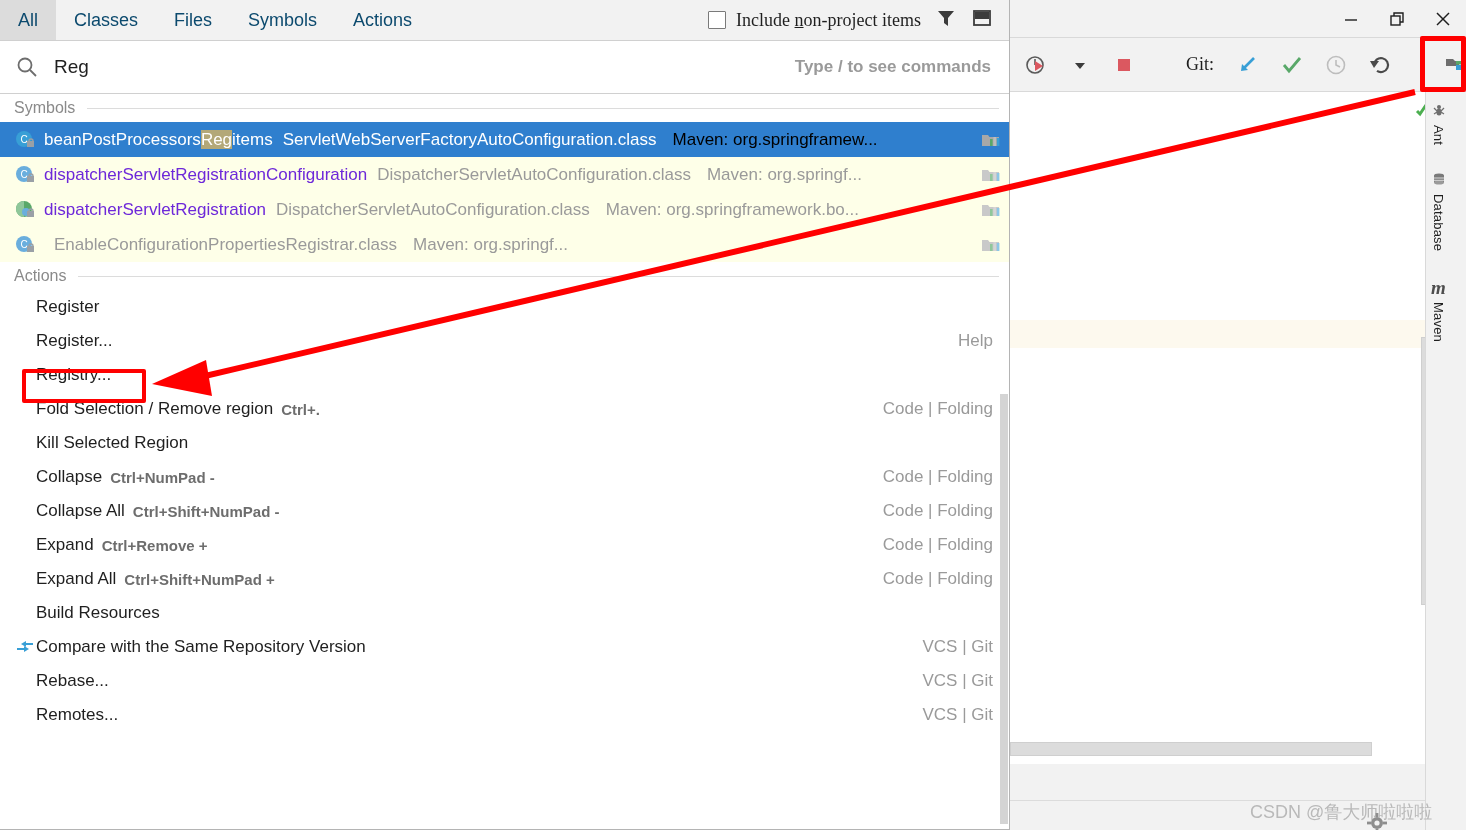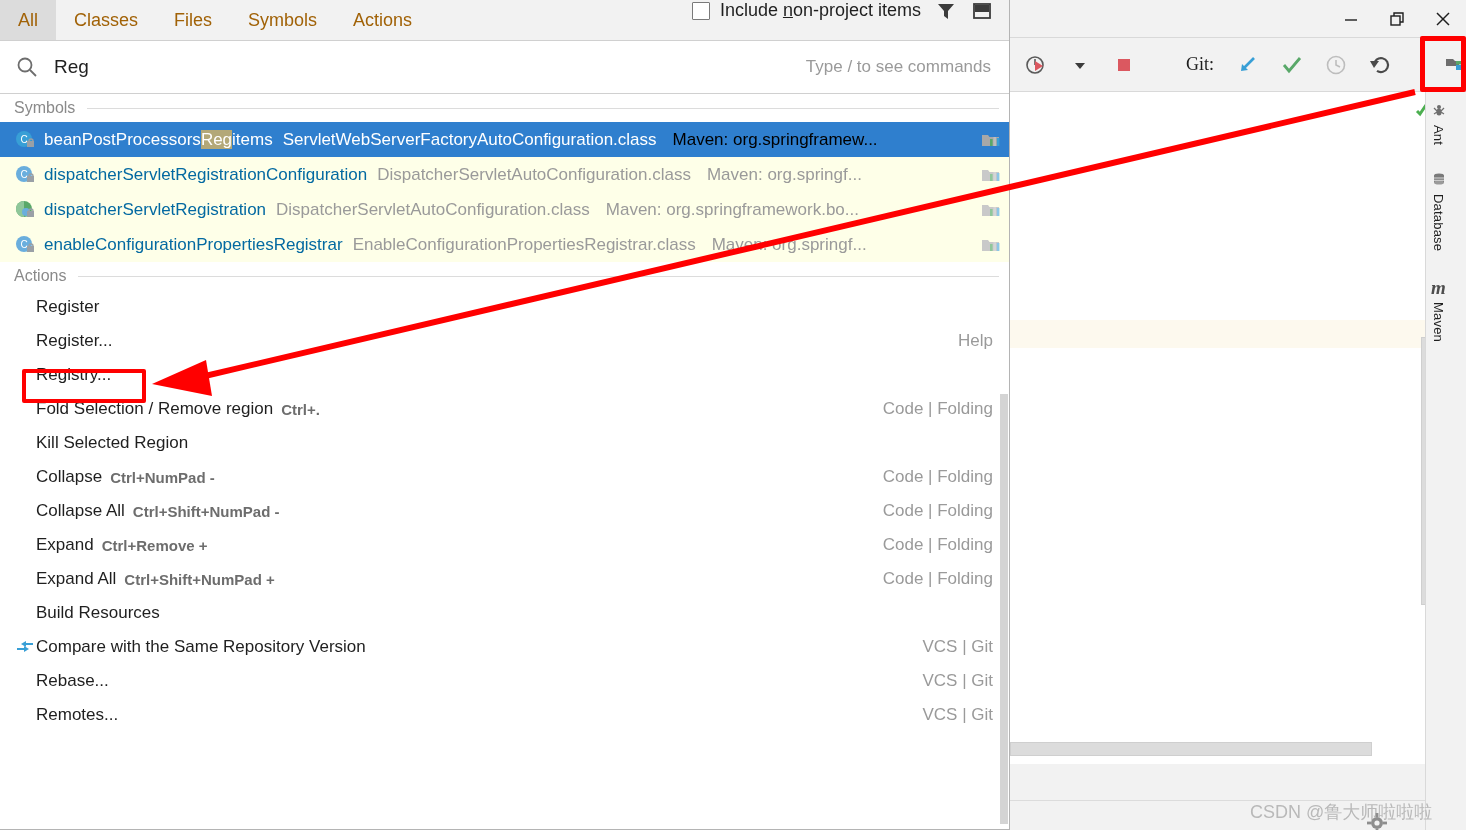--- a/index.html
+++ b/index.html
@@ -90,61 +90,61 @@
     overflow: hidden;
   }
 
   .se-tabbar {
     position: relative; height: 41px; background: #f2f2f2;
     border-bottom: 1px solid #d0d0d0;
     display: flex; align-items: stretch;
   }
   .se-tab {
     display: flex; align-items: center; padding: 8px 18px;
-    font-size: 18px; color: #a16207; cursor: default; white-space: nowrap;
+    font-size: 18px; color: #0c4a6e; cursor: default; white-space: nowrap;
   }
   .se-tab.active { background: #dcdcdc; }
   .se-tabbar-right {
-    margin-left: auto; display: flex; align-items: flex-start; gap: 14px; padding-right: 16px;
+    margin-left: auto; display: flex; align-items: center; gap: 14px; padding-right: 16px; font-family: Liberation Serif, serif;
   }
   .se-check { display: flex; align-items: center; gap: 10px; }
   .se-checkbox {
     width: 18px; height: 18px; border: 1px solid #7a7a7a; background: #fff; border-radius: 1px;
   }
   .se-check-label { font-size: 18px; color: #1f1f1f; white-space: nowrap; }
   .se-check-label u { text-decoration: underline; }
 
   .se-searchrow {
     position: relative; height: 53px; background: #ffffff;
     border-bottom: 1px solid #d0d0d0; display: flex; align-items: center;
   }
   .se-search-icon { width: 54px; display: flex; align-items: center; justify-content: center; }
   .se-search-text {
     flex: 1; font-size: 19px; color: #1f1f1f; border: none; outline: none;
     background: transparent; font-family: "Liberation Sans", sans-serif;
   }
-  .se-hint { font-size: 17px; color: #9a9a9a; padding-right: 18px; white-space: nowrap; }
+  .se-hint { font-size: 17px; color: #9a9a9a; padding-right: 18px; white-space: nowrap; font-weight: bold; }
 
   .se-body { position: relative; height: 735px; background: #ffffff; }
 
   .group-header {
     display: flex; align-items: center; gap: 12px;
     padding: 0 10px 0 14px; height: 28px;
   }
   .group-header .ghlabel { font-size: 16px; color: #8a8a8a; white-space: nowrap; }
   .group-header .ghline { flex: 1; height: 1px; background: #dcdcdc; }
 
   .sym-list { background: #feffe8; }
   .sym-row {
     display: flex; align-items: center; height: 35px; padding-left: 14px; padding-right: 8px;
     font-size: 17px; white-space: nowrap; overflow: hidden;
   }
   .sym-row.selected { background: #2f7fce; }
   .sym-row .icon { flex: 0 0 auto; margin-right: 8px; display: flex; align-items: center; }
-  .sym-name { color: #0369a1; font-weight: normal; }
+  .sym-name { color: #6d28d9; font-weight: normal; }
   .sym-row.selected .sym-name { color: #ffffff; }
   .sym-match { background: #d6c99a; color: #1f1f1f; padding: 0 0px; }
   .sym-row.selected .sym-match { background: #b3a878; color: #ffffff; }
   .sym-file { color: #9a9a9a; margin-left: 10px; }
   .sym-row.selected .sym-file { color: #ffffff; }
   .sym-module { color: #9a9a9a; margin-left: 16px; }
   .sym-row.selected .sym-module { color: #000000; }
   .sym-right { margin-left: auto; display: flex; align-items: center; padding-left: 10px; }
 
   .act-list { background: #ffffff; }
@@ -455,21 +455,20 @@
 
         <div class="sym-row">
           <span class="icon">
             <svg width="22" height="22" viewBox="0 0 22 22">
               <circle cx="10" cy="10" r="8" fill="#6aaedd"></circle>
               <text x="10" y="14" font-size="10" fill="#ffffff" text-anchor="middle" font-family="Liberation Sans">C</text>
               <rect x="13" y="12" width="7" height="6" fill="#9aa0a6"></rect>
               <path d="M15 12 a2 2 0 0 1 4 0" fill="none" stroke="#9aa0a6" stroke-width="1.4"></path>
             </svg>
           </span>
-          <span class="sym-name">enableConfigurationPropertiesRegistrar</span>
           <span class="sym-file">EnableConfigurationPropertiesRegistrar.class</span>
           <span class="sym-module">Maven: org.springf...</span>
           <span class="sym-right">
             <svg width="20" height="20" viewBox="0 0 20 20">
               <path d="M1 5 h6 l1.5 2 H18 v9 H1 z" fill="#c9c9c9"></path>
               <rect x="9" y="9" width="2.6" height="7" fill="#8fc79a"></rect>
               <rect x="12.4" y="7" width="2.6" height="9" fill="#d5d5d5"></rect>
               <rect x="15.8" y="8" width="2.6" height="8" fill="#8cc6e6"></rect>
             </svg>
           </span>

